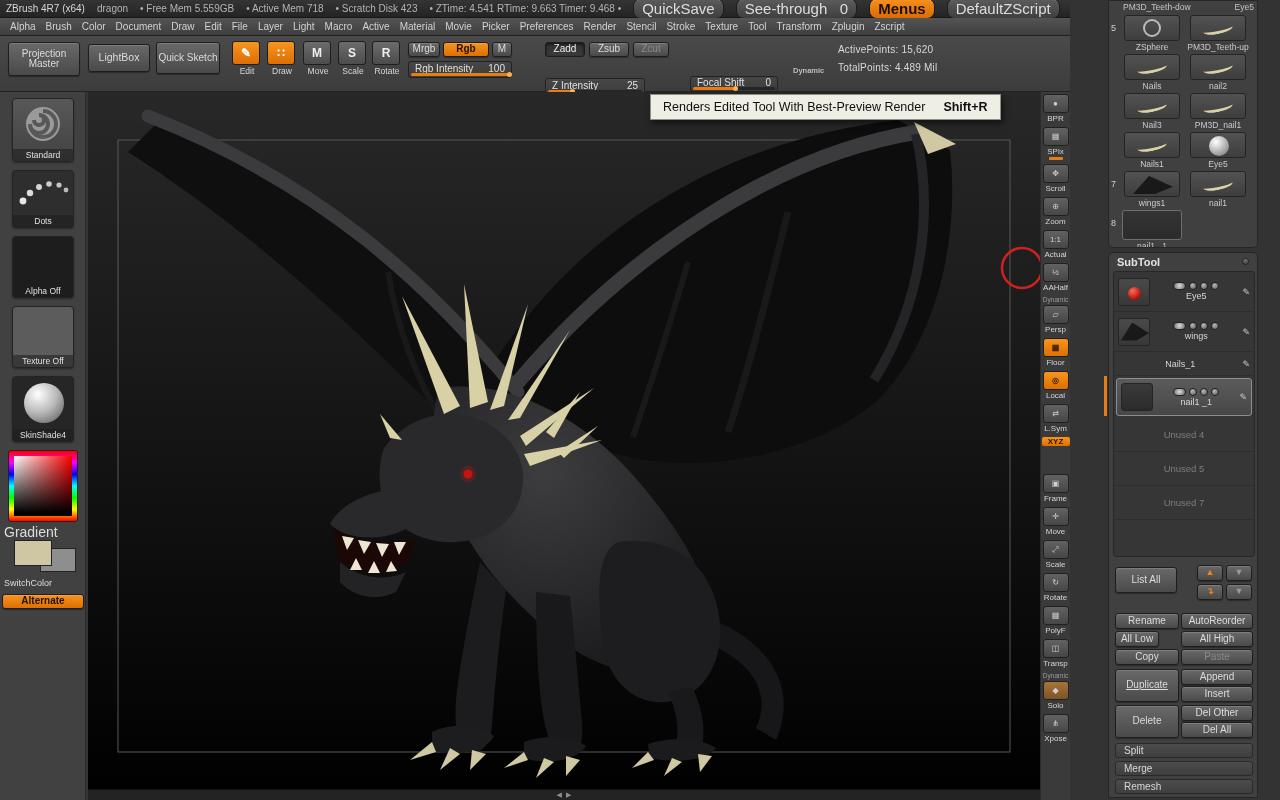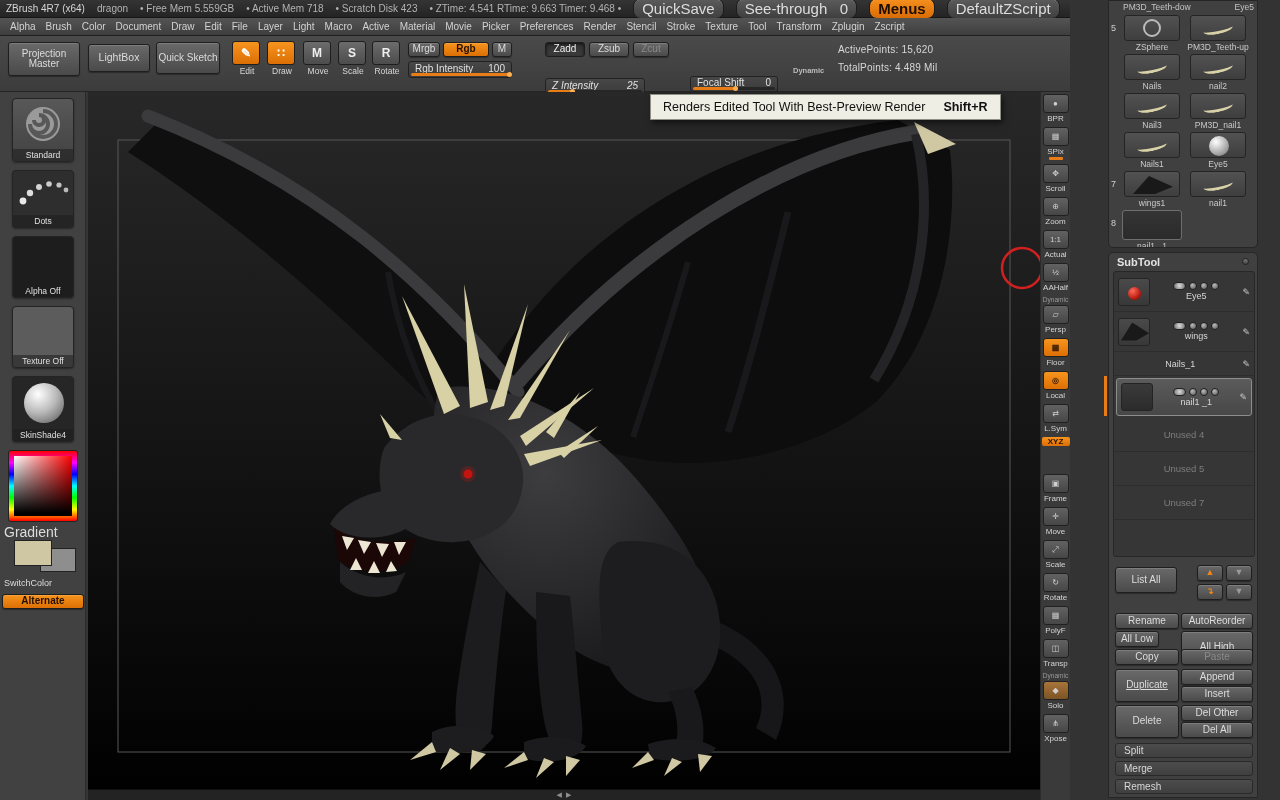--- a/index.html
+++ b/index.html
@@ -221,21 +221,21 @@
     <span>100</span>
     <span class="track">
         <span class="fill" style="width:100%;"></span>
         <span class="knob" style="left:96px;"></span>
       </span>
   </div>
 
   <div class="b pressed abs" style="left:545px; top:6px; width:40px; height:15px; font-size:10px;">Zadd</div>
   <div class="b abs" style="left:589px; top:6px; width:40px; height:15px; font-size:10px;">Zsub</div>
   <div class="b dim abs" style="left:633px; top:6px; width:36px; height:15px; font-size:10px;">Zcut</div>
-  <div class="slider abs" style="left:545px; top:25px; width:100px; height:17px;font-style:italic;">
+  <div class="slider abs" style="left:545px; top:25px; width:100px; height:17px;">
     <span>Z Intensity</span>
     <span>25</span>
     <span class="track">
         <span class="fill" style="width:25%;"></span>
         <span class="knob" style="left:22px;"></span>
       </span>
   </div>
 
   <div class="slider abs" style="left:690px; top:6px; width:88px; height:16px;">
     <span>Focal Shift</span>
@@ -646,21 +646,21 @@
         <span class="o">↴</span>
       </div>
     <div class="b ab">
         <span class="g">▼</span>
       </div>
   </div>
 
   <div class="b st-btn" style="left:6px; top:360px; width:64px; height:16px;">Rename</div>
   <div class="b st-btn" style="left:72px; top:360px; width:72px; height:16px;">AutoReorder</div>
   <div class="b st-btn" style="left:6px; top:378px; width:44px; height:16px;">All Low</div>
-  <div class="b st-btn" style="left:72px; top:378px; width:72px; height:32px;">All High</div>
+  <div class="b st-btn" style="left:72px; top:378px; width:72px; height:16px;">All High</div>
   <div class="b st-btn" style="left:6px; top:396px; width:64px; height:16px;">Copy</div>
   <div class="b dim st-btn" style="left:72px; top:396px; width:72px; height:16px;">Paste</div>
   <div class="b st-btn" style="left:6px; top:416px; width:64px; height:33px;text-decoration:underline;">Duplicate</div>
   <div class="b st-btn" style="left:72px; top:416px; width:72px; height:16px;">Append</div>
   <div class="b st-btn" style="left:72px; top:433px; width:72px; height:16px;">Insert</div>
   <div class="b st-btn" style="left:6px; top:452px; width:64px; height:33px;">Delete</div>
   <div class="b st-btn" style="left:72px; top:452px; width:72px; height:16px;">Del Other</div>
   <div class="b st-btn" style="left:72px; top:469px; width:72px; height:16px;">Del All</div>
 
   <div class="sectionbar" style="top:490px;">Split</div>

